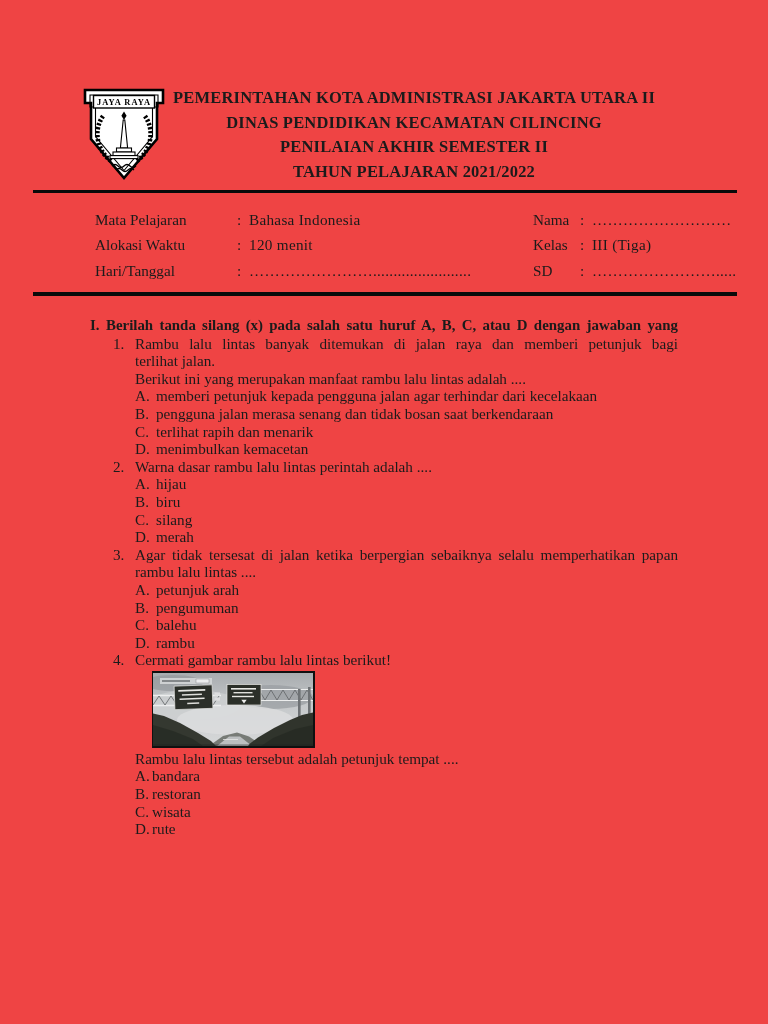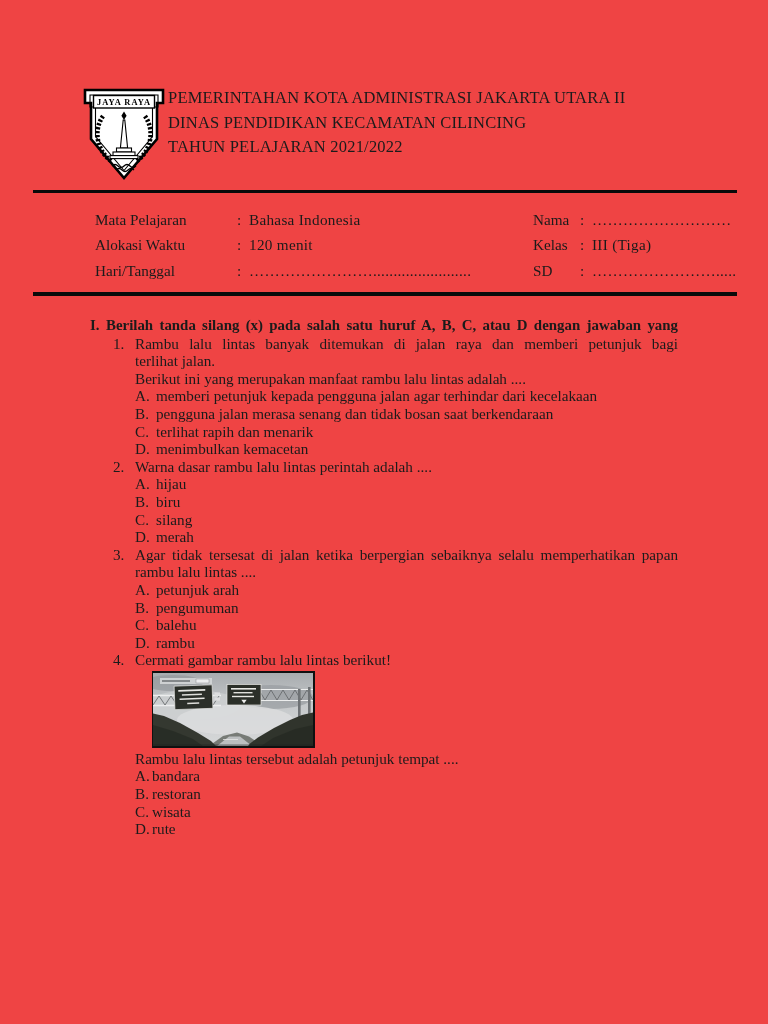--- a/index.html
+++ b/index.html
@@ -6,22 +6,22 @@
   body{
     width:768px;height:1024px;background:#ffffff;
     font-family:"Liberation Serif","DejaVu Serif",serif;
     color:#1b1b1b;
   }
   .page{position:relative;width:768px;height:1024px;background:#ef4444;overflow:hidden;}
 
   
   .header{position:absolute;top:86px;left:80px;width:658px;}
   .logo{position:absolute;top:0;left:0;width:88px;height:97px;}
-  .header-lines{margin-left:88px;width:492px;
-    font-weight:normal;font-size:16.5px;line-height:24.6px;letter-spacing:.2px;}
+  .header-lines{margin-left:88px;width:492px;text-align:center;
+    font-weight:bold;font-size:16.5px;line-height:24.6px;letter-spacing:.2px;}
 
   .rule{position:absolute;left:33px;width:704px;background:#0a0a0a;}
   .rule-1{top:190px;height:3px;}
   .rule-2{top:292px;height:4px;}
 
   
   .info{position:absolute;top:211px;left:95px;right:56px;font-size:15.2px;display:flex;}
   .info-col-left{width:398px;flex:none;}
   .info-col-right{flex:1;margin-left:40px;}
   .info-row{display:flex;height:25.4px;align-items:flex-start;white-space:nowrap;}
@@ -70,20 +70,21 @@
         <path d="M31,75 C16,64 13,42 24,29" fill="none" stroke="#000" stroke-width="4.6" stroke-dasharray="2.3 1.7"></path>
         <path d="M57,75 C72,64 75,42 64,29" fill="none" stroke="#000" stroke-width="4.6" stroke-dasharray="2.3 1.7"></path>
 
         <path d="M32,80 q3,-3 6,0 q3,3 6,0 q3,-3 6,0 q3,3 6,0" fill="none" stroke="#000" stroke-width="1.3"></path>
         <path d="M36,84 q3,-3 6,0 q3,3 6,0 q3,-3 6,0" fill="none" stroke="#000" stroke-width="1.2"></path>
       </svg>
     </div>
     <div class="header-lines">
       <div>PEMERINTAHAN KOTA ADMINISTRASI JAKARTA UTARA II</div>
       <div>DINAS PENDIDIKAN KECAMATAN CILINCING</div>
+      <div>PENILAIAN AKHIR SEMESTER II</div>
       <div>TAHUN PELAJARAN 2021/2022</div>
     </div>
   </div>
 
   <div class="rule rule-1"></div>
 
   <div class="info">
     <div class="info-col-left">
       <div class="info-row">
         <span class="ilabel">Mata Pelajaran</span>

